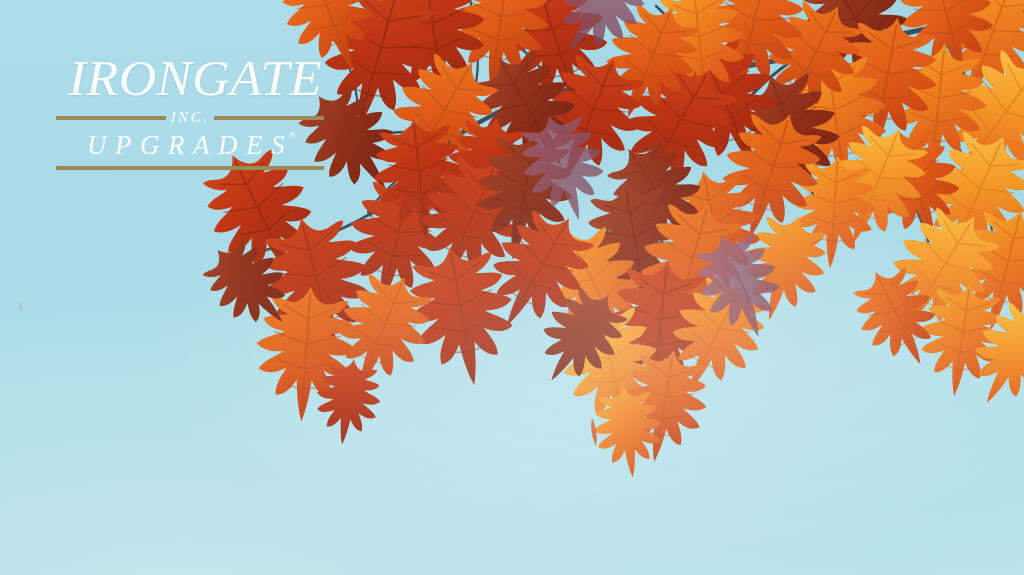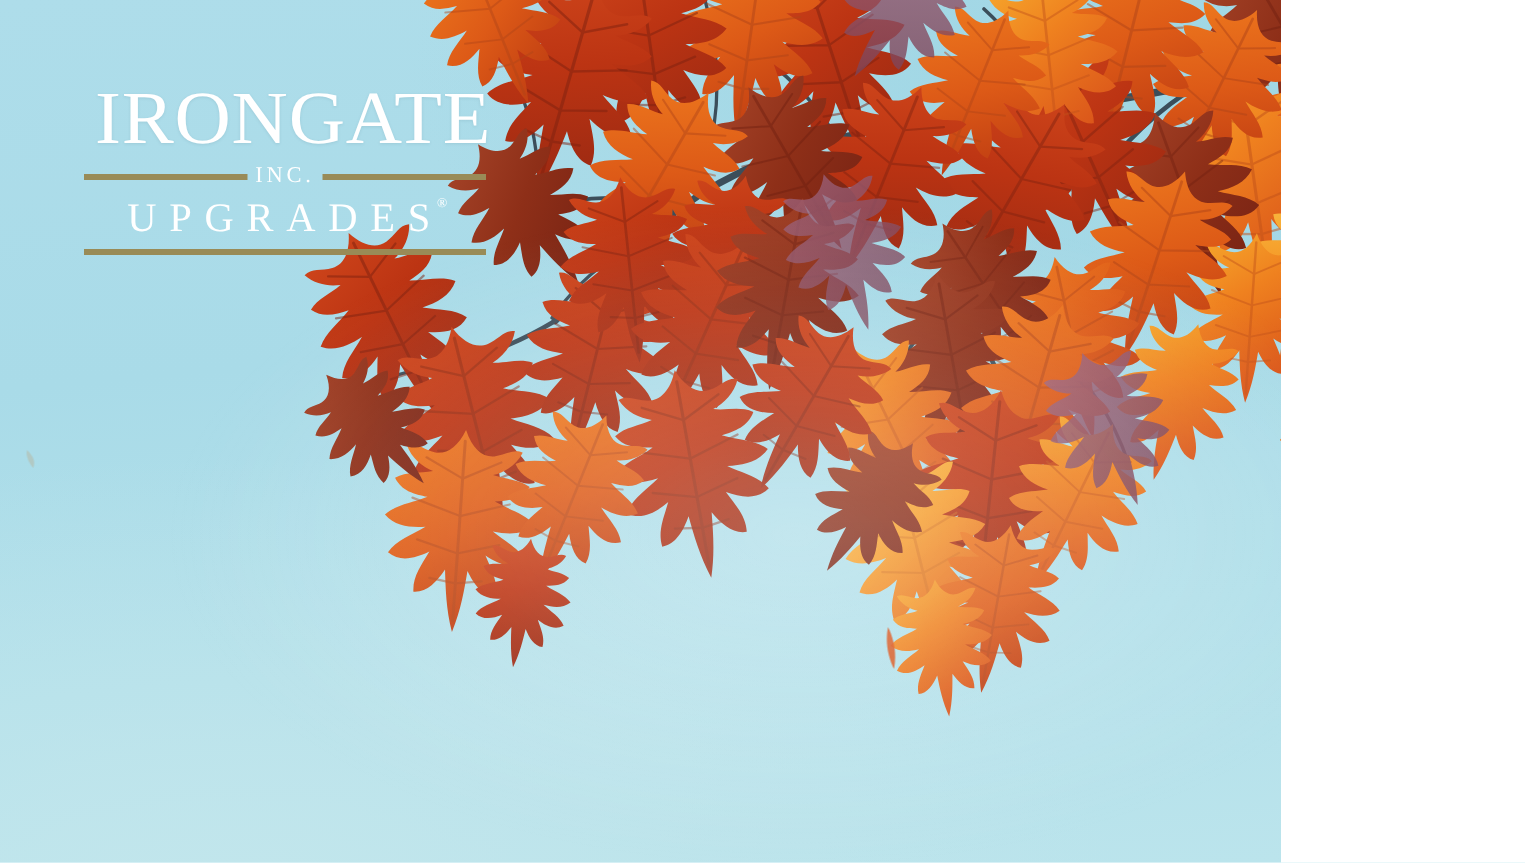--- a/index.html
+++ b/index.html
@@ -2,25 +2,26 @@
 <html><head>
 <meta charset="utf-8">
 <style>
   html, body {
     margin: 0;
     padding: 0;
     background: #ffffff;
   }
   #canvas {
     position: relative;
-    width: 854px;
+    width: 1024px;
     height: 575px;
     overflow: hidden;
     font-family: "Liberation Sans", sans-serif;
     background: #ade0ea;
+    font-style: italic;
   }
 
   
   .sky {
     position: absolute;
     inset: 0;
     background:
       radial-gradient(120% 90% at 18% 105%, #c2e6ec 0%, rgba(194,230,236,0) 58%),
       radial-gradient(90% 70% at 88% 8%, #9fd6e4 0%, rgba(159,214,228,0) 62%),
       linear-gradient(175deg, #aeddea 0%, #a9dbe8 40%, #b2e0ea 72%, #bbe4ec 100%);

